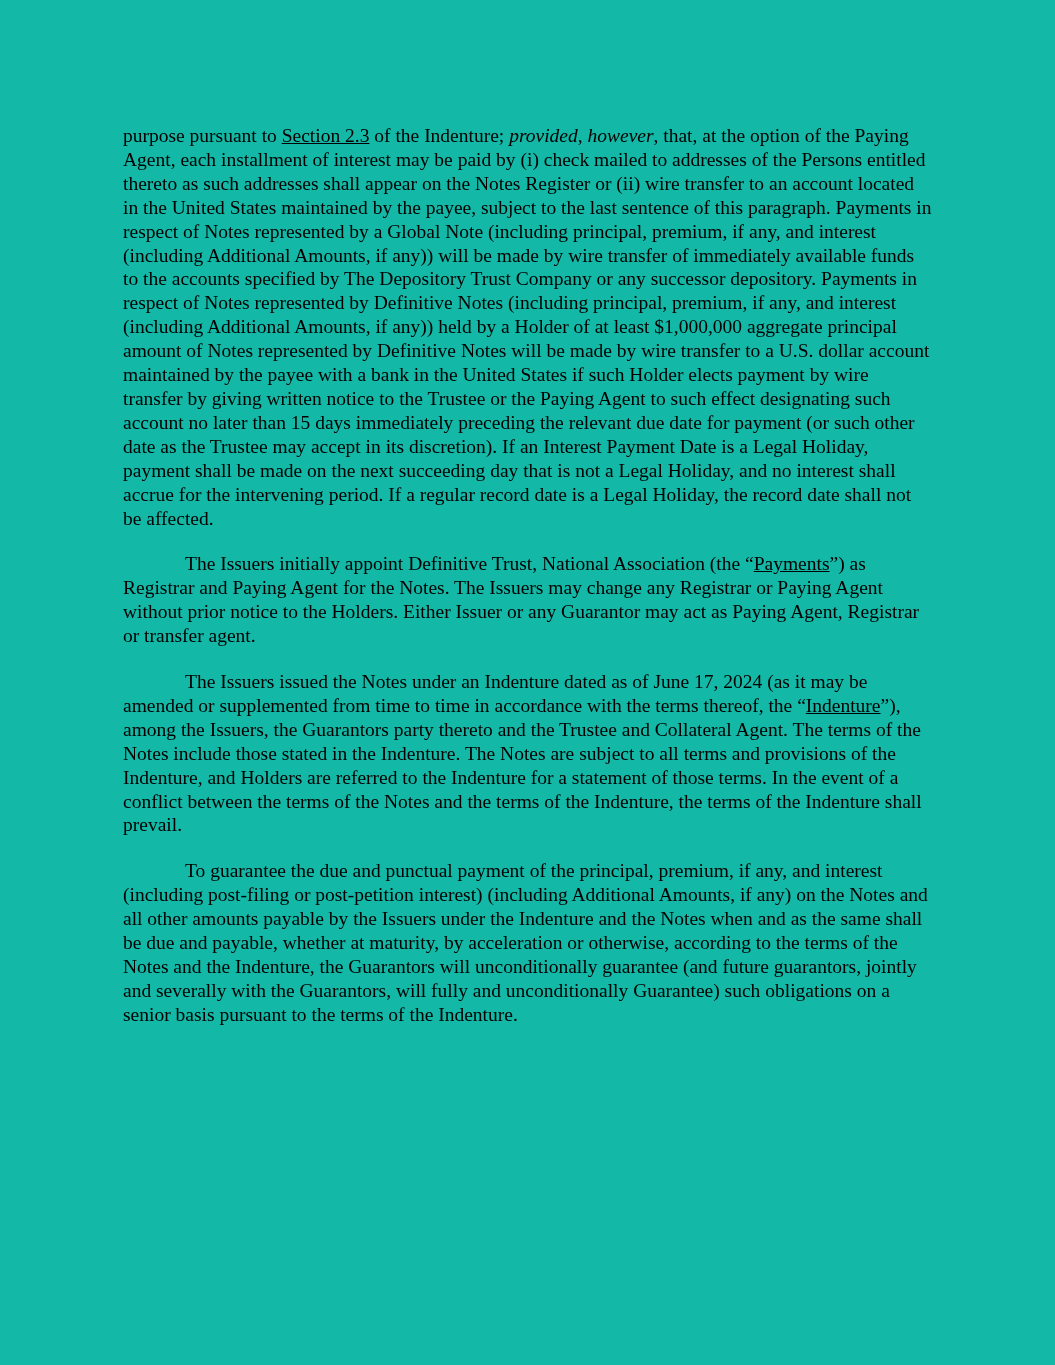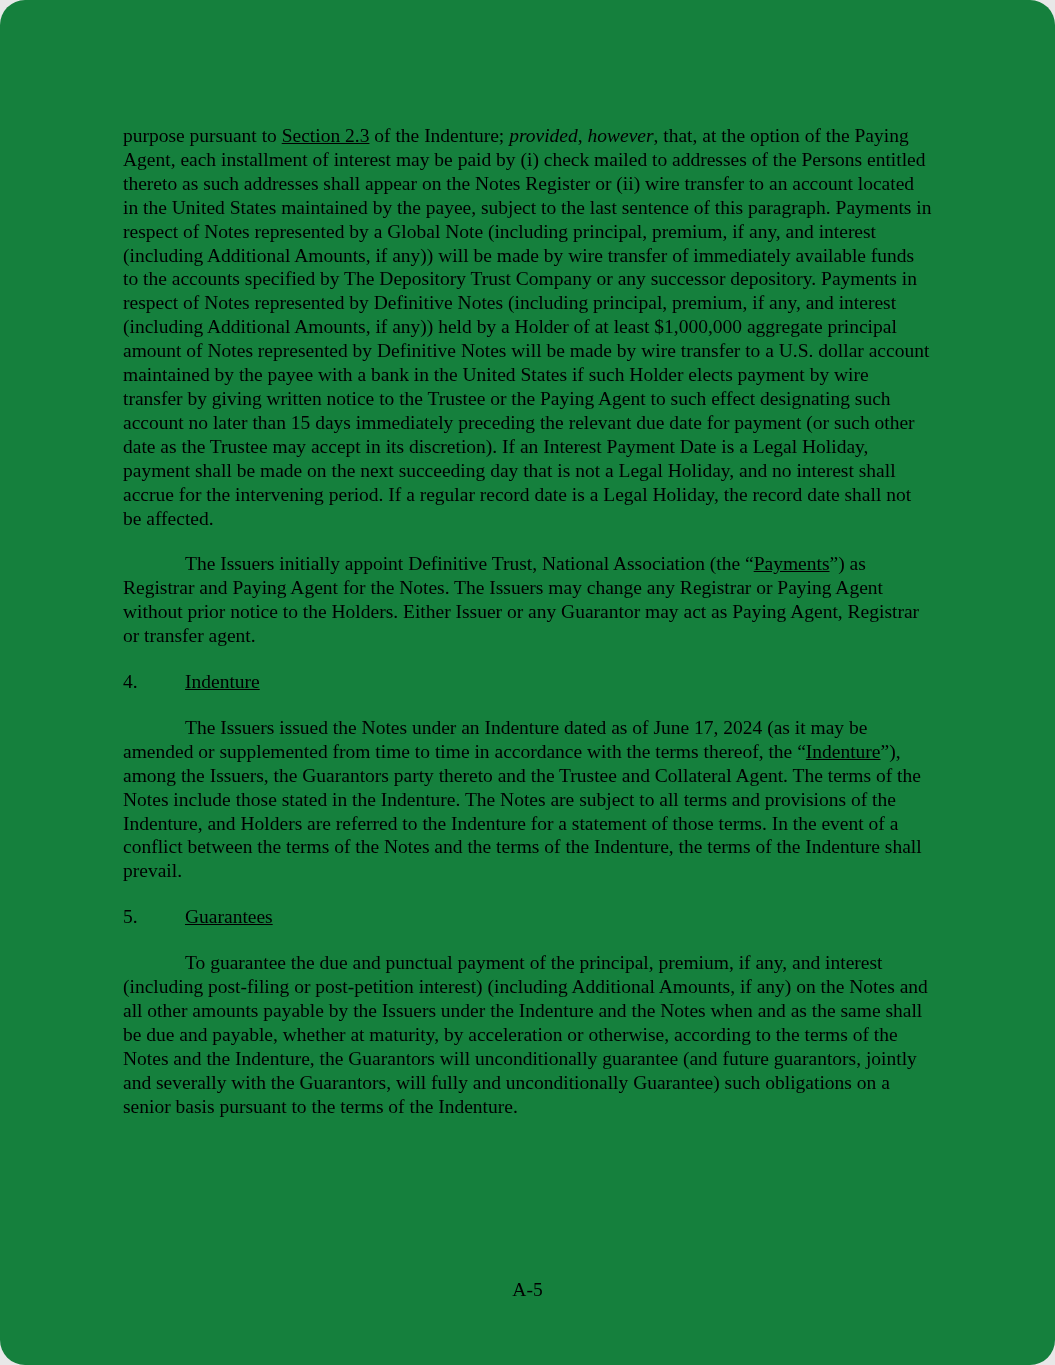--- a/index.html
+++ b/index.html
@@ -2,27 +2,26 @@
 <html><head>
 <meta charset="utf-8">
 <style>
   * { margin: 0; padding: 0; box-sizing: border-box; }
   html, body { background: #e8e8e8; }
   .page {
     position: relative;
     width: 1055px;
     height: 1365px;
     margin: 0 auto;
-    background: #15803d;
+    background: #14b8a6;
     color: #000000;
     font-family: "Liberation Serif", serif;
     font-size: 19.5px;
     line-height: 23.9px;
     overflow: hidden;
-    border-radius: 25px;
   }
   .content {
     position: absolute;
     left: 123px;
     top: 124px;
     width: 810px;
     text-align: left;
   }
   .para { margin-top: 22px; }
   .content > :first-child { margin-top: 0; }
@@ -40,19 +39,16 @@
     text-align: center;
   }
 </style>
 </head>
 <body>
 
 <div class="page">
   <div class="content">
       <p class="para"><span>purpose pursuant to </span><span class="u">Section 2.3</span><span> of the Indenture; </span><span class="i">provided</span><span>, </span><span class="i">however</span><span>, that, at the option of the Paying Agent, each installment of interest may be paid by (i) check mailed to addresses of the Persons entitled thereto as such addresses shall appear on the Notes Register or (ii) wire transfer to an account located in the United States maintained by the payee, subject to the last sentence of this paragraph. Payments in respect of Notes represented by a Global Note (including principal, premium, if any, and interest (including Additional Amounts, if any)) will be made by wire transfer of immediately available funds to the accounts specified by The Depository Trust Company or any successor depository. Payments in respect of Notes represented by Definitive Notes (including principal, premium, if any, and interest (including Additional Amounts, if any)) held by a Holder of at least $1,000,000 aggregate principal amount of Notes represented by Definitive Notes will be made by wire transfer to a U.S. dollar account maintained by the payee with a bank in the United States if such Holder elects payment by wire transfer by giving written notice to the Trustee or the Paying Agent to such effect designating such account no later than 15 days immediately preceding the relevant due date for payment (or such other date as the Trustee may accept in its discretion). If an Interest Payment Date is a Legal Holiday, payment shall be made on the next succeeding day that is not a Legal Holiday, and no interest shall accrue for the intervening period. If a regular record date is a Legal Holiday, the record date shall not be affected.</span></p>
       <p class="para indent"><span>The Issuers initially appoint Definitive Trust, National Association (the “</span><span class="u">Payments</span><span>”) as Registrar and Paying Agent for the Notes. The Issuers may change any Registrar or Paying Agent without prior notice to the Holders. Either Issuer or any Guarantor may act as Paying Agent, Registrar or transfer agent.</span></p>
-      <div class="heading"><span class="hnum">4.</span><span class="htitle">Indenture</span></div>
       <p class="para indent"><span>The Issuers issued the Notes under an Indenture dated as of June 17, 2024 (as it may be amended or supplemented from time to time in accordance with the terms thereof, the “</span><span class="u">Indenture</span><span>”), among the Issuers, the Guarantors party thereto and the Trustee and Collateral Agent. The terms of the Notes include those stated in the Indenture. The Notes are subject to all terms and provisions of the Indenture, and Holders are referred to the Indenture for a statement of those terms. In the event of a conflict between the terms of the Notes and the terms of the Indenture, the terms of the Indenture shall prevail.</span></p>
-      <div class="heading"><span class="hnum">5.</span><span class="htitle">Guarantees</span></div>
       <p class="para indent"><span>To guarantee the due and punctual payment of the principal, premium, if any, and interest (including post-filing or post-petition interest) (including Additional Amounts, if any) on the Notes and all other amounts payable by the Issuers under the Indenture and the Notes when and as the same shall be due and payable, whether at maturity, by acceleration or otherwise, according to the terms of the Notes and the Indenture, the Guarantors will unconditionally guarantee (and future guarantors, jointly and severally with the Guarantors, will fully and unconditionally Guarantee) such obligations on a senior basis pursuant to the terms of the Indenture.</span></p>
     </div>
-  <div class="footer">A-5</div>
 </div>
 
 </body></html>

